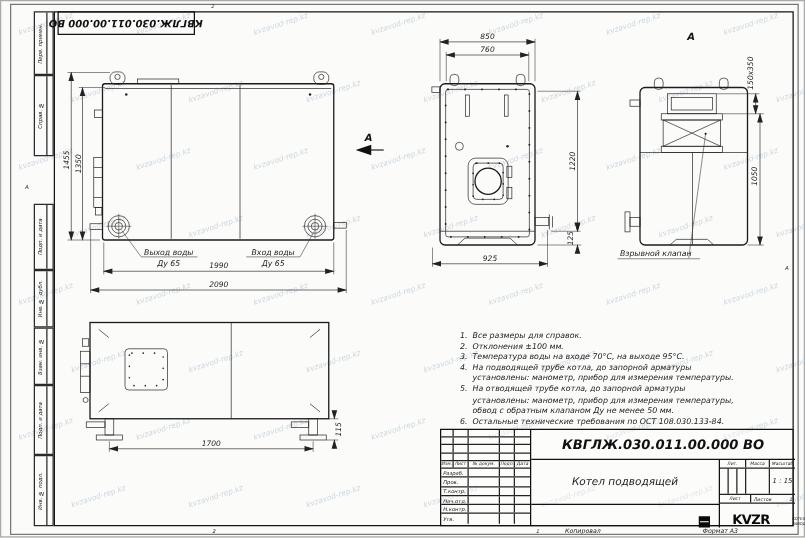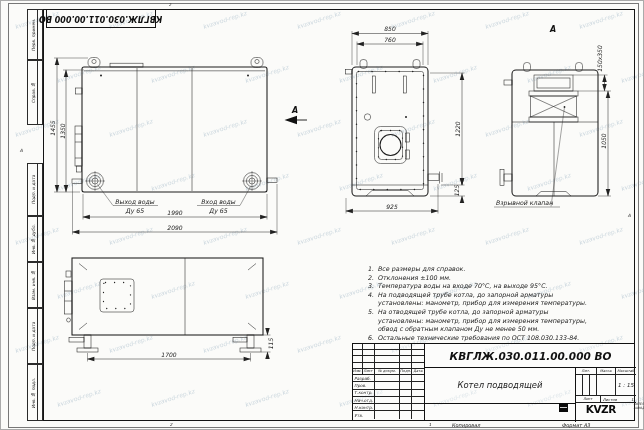--- a/index.html
+++ b/index.html
@@ -40,21 +40,21 @@
   .tb-blank{position:absolute;left:72px;top:59px;width:151px;height:19px;border-top:1.2px solid #111;border-right:1.2px solid #111;}
   .tb-r{position:absolute;left:223px;top:24px;width:60px;height:54px;display:flex;flex-direction:column;}
   .tb-r .rr{display:flex;border-bottom:0.7px solid #222;flex:none;}
   .tb-r .rr:last-child{border-bottom:none;}
   .hcell{border-right:0.6px solid #222;display:flex;align-items:center;justify-content:center;font-size:3.6px;font-style:italic;}
   .hcell:last-child{border-right:none;}
   .r1{height:7px;}.r2{height:21px;}.r3{height:7px;}.r4{height:19px;}
   .w21{width:21px;}.w19{width:19px;}.w20{width:20px;}.w7{width:7px;}.w25{width:25px;}
   .scaleval{font-size:5.5px;font-style:italic;}
   .sheets{display:flex;align-items:center;justify-content:space-between;padding:0 2px;font-size:3.8px;font-style:italic;border-right:none;width:35px;}
-  .logo-row{display:flex;align-items:flex-start;justify-content:center;gap:18px;height:19px;}
+  .logo-row{display:flex;align-items:flex-end;justify-content:center;gap:18px;height:19px;}
   .logo-sq{width:9px;height:9px;background:#0a0a0a;background-image:linear-gradient(#fff,#fff);background-size:7px .8px;background-repeat:no-repeat;background-position:1px 4px;flex:none;}
   .logo-txt{font-size:10.5px;font-weight:bold;letter-spacing:-0.5px;color:#0a0a0a;font-family:"DejaVu Sans",sans-serif;}
   .logo-co{display:flex;flex-direction:column;font-size:3px;font-style:italic;line-height:1.3;color:#222;}
   
   .bstrip{position:absolute;top:421px;left:0;width:644px;height:9px;font-size:5px;font-style:italic;color:#222;}
   .bstrip span{position:absolute;top:0.5px;}
   .zone{position:absolute;font-size:4.5px;font-style:italic;color:#333;}
   svg.draw{position:absolute;left:0;top:0;pointer-events:none;}
   .ol{stroke:#1c1c1c;stroke-width:1.05;fill:none;}
   .il{stroke:#222;stroke-width:.55;fill:none;}

